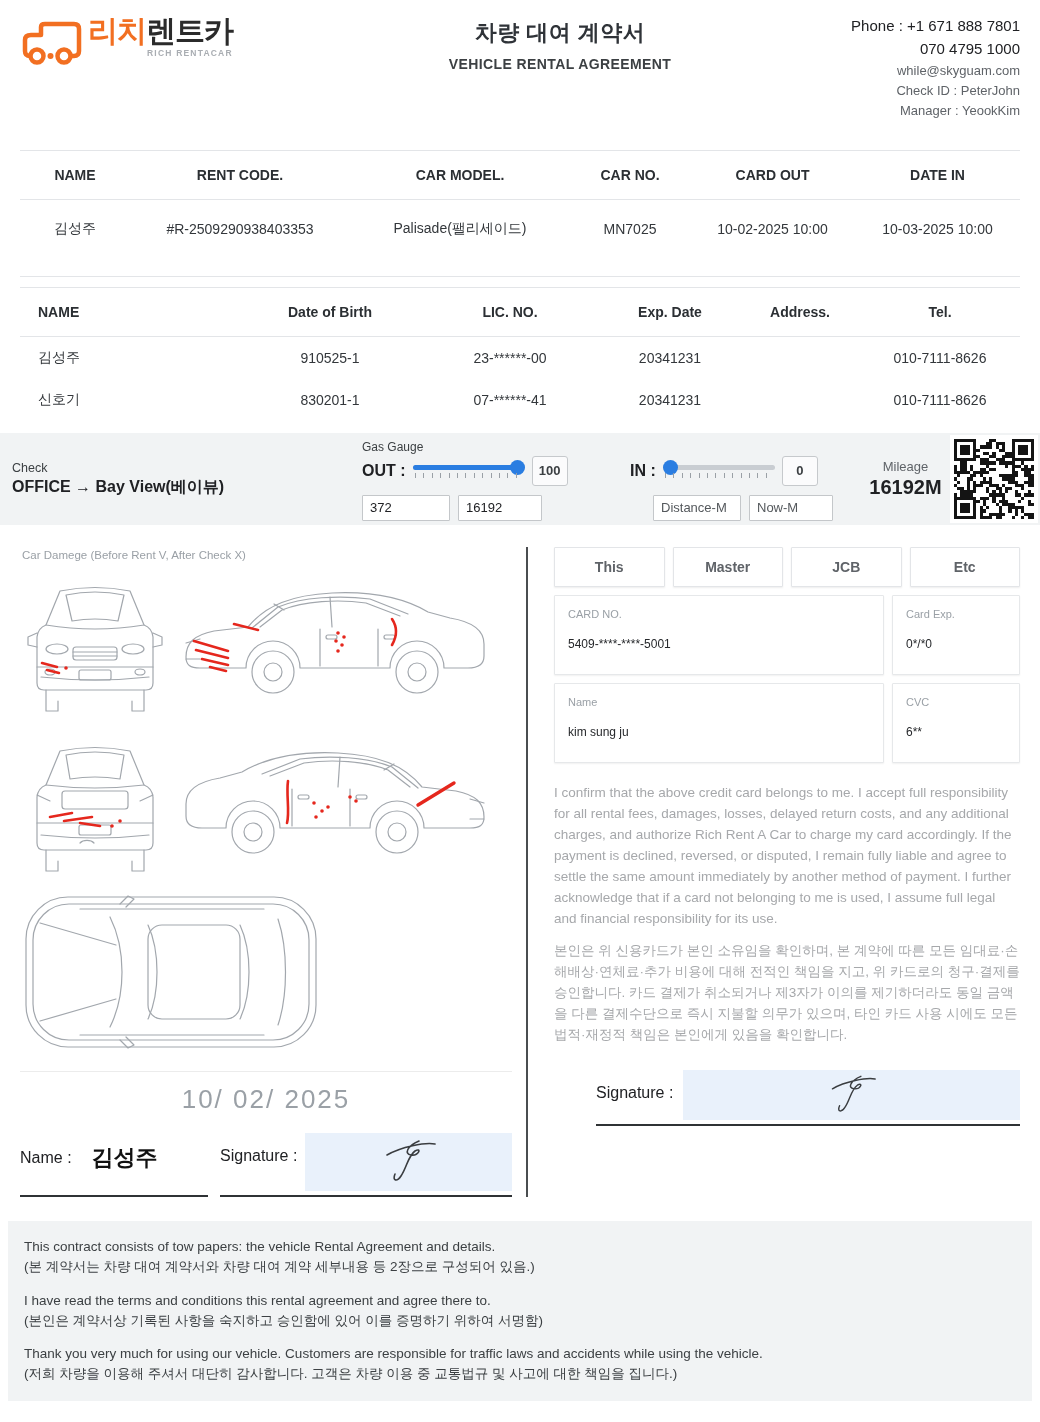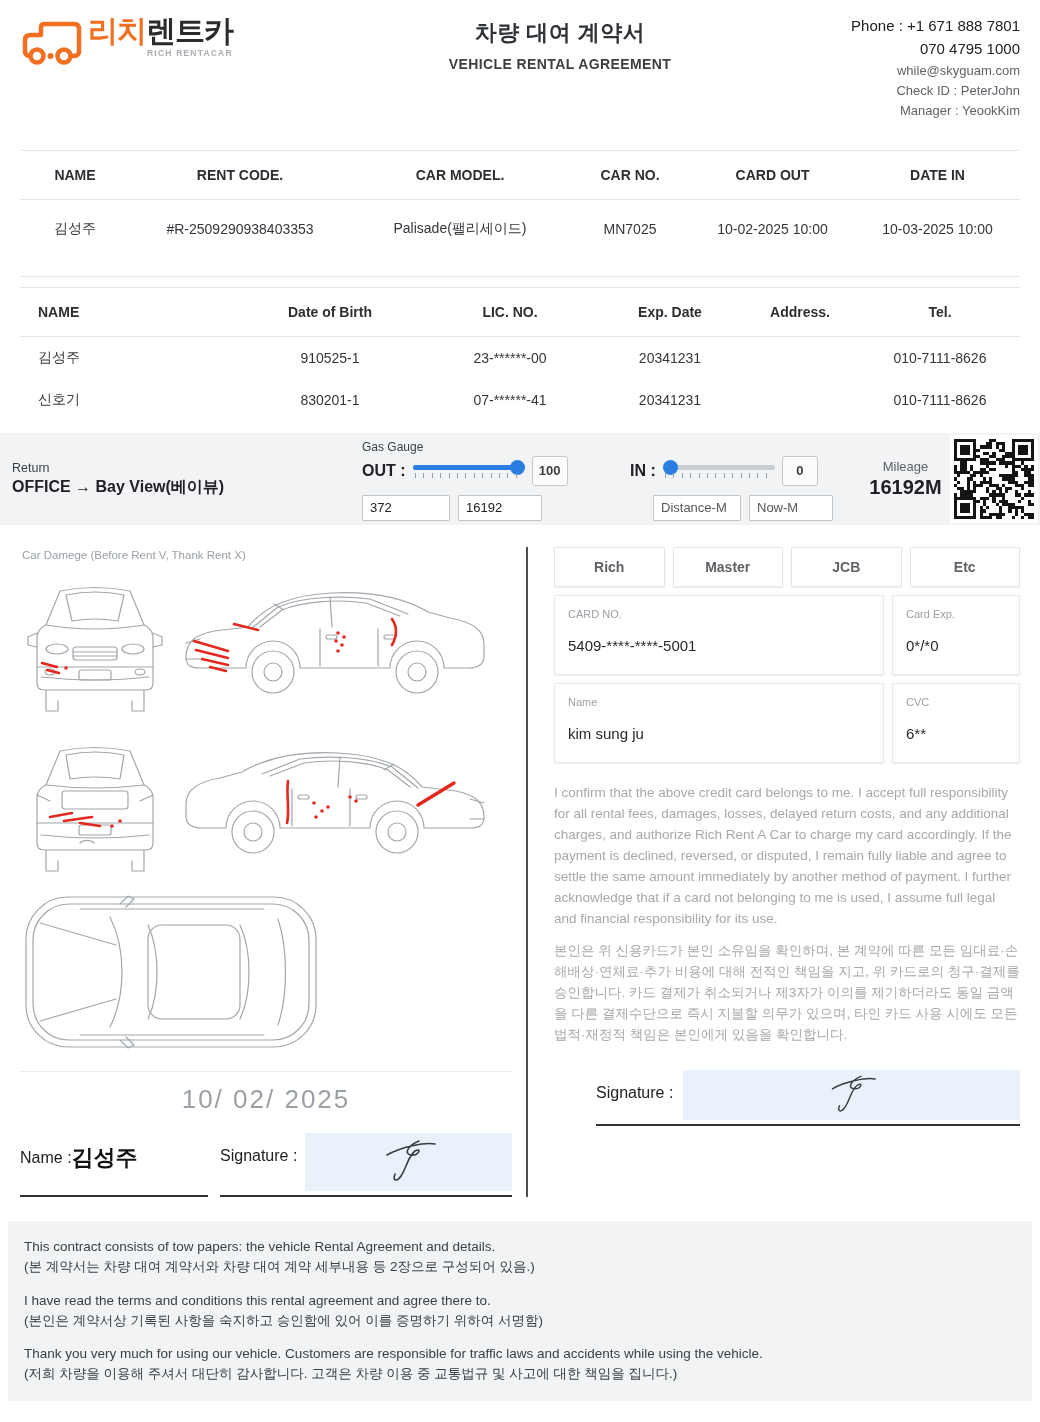--- a/index.html
+++ b/index.html
@@ -71,36 +71,36 @@
   .diag-row { display:flex; gap:8px; align-items:flex-start; }
   .diag-top { margin-top:6px; text-align:center; }
   svg.car { display:block; }
   .car * { vector-effect:non-scaling-stroke; }
   .outline { fill:none; stroke:#a2a7ad; stroke-width:1.2; stroke-linecap:round; stroke-linejoin:round; }
   .damage { fill:none; stroke:#e5271d; stroke-width:2.6; stroke-linecap:round; }
   .damage-dot { fill:#e5271d; stroke:none; }
   .date-row { border-top:1px solid #ececec; margin-top:14px; padding-top:12px; text-align:center; }
   .date-text { font-size:26px; color:#9aa0a6; letter-spacing:2px; }
   .sign-row { display:flex; gap:12px; margin-top:18px; align-items:stretch; }
-  .name-block { width:188px; border-bottom:2px solid #2f3235; display:flex; align-items:center; gap:0; padding-bottom:12px; }
+  .name-block { width:188px; border-bottom:2px solid #2f3235; display:flex; align-items:center; gap:20px; padding-bottom:12px; }
   .name-label { font-size:16px; color:#202124; }
   .name-value { font-size:22px; font-weight:700; color:#111; }
   .sig-block { flex:1; border-bottom:2px solid #2f3235; display:flex; align-items:flex-start; gap:8px; padding-bottom:4px; }
   .sig-label { font-size:16px; color:#202124; padding-top:14px; white-space:nowrap; }
   .sig-box { flex:1; height:58px; background:#e9f1fb; display:flex; align-items:center; justify-content:center; }
   .divider { border-left:2px solid #4a4d50; margin:0 0 0 14px; }
 
   .right-col { flex:1; padding-left:26px; }
   .card-tabs { display:grid; grid-template-columns:repeat(4,1fr); gap:8px; }
   .card-tab { height:40px; border:1px solid #e3e5e8; background:#fff; box-shadow:0 1px 2px rgba(0,0,0,.07);
      display:flex; align-items:center; justify-content:center; font-size:14px; font-weight:700; color:#5f6368; border-radius:1px; }
   .card-grid { display:grid; grid-template-columns:1fr 128px; gap:8px; margin-top:8px; }
   .card-field { border:1px solid #e6e8ea; background:#fff; box-shadow:0 1px 2px rgba(0,0,0,.06); padding:12px 13px; height:80px; border-radius:1px; }
   .cf-label { font-size:11px; color:#9aa0a6; }
-  .cf-value { font-size:15px; color:#26282b; margin-top:17px; }
+  .cf-value { font-size:12px; color:#26282b; margin-top:17px; }
   .legal { margin-top:20px; font-size:13.5px; line-height:1.55; color:#a6a8ab; }
   .legal + .legal { margin-top:12px; }
   .sign-row-r { display:flex; margin-top:24px; }
   .sig-block-r { margin-left:42px; flex:1; border-bottom:2px solid #2f3235; display:flex; align-items:flex-start; gap:10px; padding-bottom:4px; }
 
   
   .notice { margin:24px 8px 0 8px; background:#f1f3f4; padding:16px 16px 14px 16px; }
   .notice-item { margin-bottom:13px; }
   .notice-item:last-child { margin-bottom:2px; }
   .notice-en { font-size:13.5px; color:#3c4043; line-height:1.5; }
@@ -202,21 +202,21 @@
     <td>07-******-41</td>
     <td>20341231</td>
     <td></td>
     <td>010-7111-8626</td>
   </tr>
   </tbody>
 </table>
 
 <div class="band">
   <div class="return-block">
-    <div class="return-label">Return</div>
+    <div class="return-label">Check</div>
     <div class="return-route">OFFICE → Bay View(베이뷰)</div>
   </div>
   <div class="gauge">
     <div class="gas-label">Gas Gauge</div>
     <div class="g-row">
       <div class="g-group">
         <span class="g-title">OUT :</span>
         <div class="slider">
           <div class="track"></div>
           <div class="fill" style="width:104px"></div>
@@ -578,21 +578,21 @@
         <div style="grid-area: 25 / 22;"></div>
         <div style="grid-area: 25 / 24;"></div>
         <div style="grid-area: 25 / 25;"></div>
       </div>
   </div>
 </div>
 
 <div class="main">
 
   <div class="left-col">
-    <div class="damage-title">Car Damege (Before Rent V, Thank Rent X)</div>
+    <div class="damage-title">Car Damege (Before Rent V, After Check X)</div>
 
     <div class="diag-row">
       <svg class="car" width="150" height="152" viewBox="0 0 150 152">
         <path class="outline" d="M40,20 Q75,13 110,20 L124,54 Q132,57 133,66 L133,112 Q133,119 126,119 L24,119 Q17,119 17,112 L17,66 Q18,57 26,54 Z"></path>
         <path class="outline" d="M46,24 Q75,18 104,24 L98,50 Q75,46 52,50 Z"></path>
         <path class="outline" d="M26,54 Q75,62 124,54"></path>
         <rect class="outline" x="53" y="76" width="44" height="13" rx="3"></rect>
         <path class="outline" d="M53,81 H97 M53,85 H97"></path>
         <ellipse class="outline" cx="37" cy="78" rx="11" ry="5"></ellipse>
         <ellipse class="outline" cx="113" cy="78" rx="11" ry="5"></ellipse>
@@ -699,21 +699,21 @@
           </svg>
         </div>
       </div>
     </div>
   </div>
 
   <div class="divider"></div>
 
   <div class="right-col">
     <div class="card-tabs">
-      <div class="card-tab">Rich</div>
+      <div class="card-tab">This</div>
       <div class="card-tab">Master</div>
       <div class="card-tab">JCB</div>
       <div class="card-tab">Etc</div>
     </div>
 
     <div class="card-grid">
       <div class="card-field">
         <div class="cf-label">CARD NO.</div>
         <div class="cf-value">5409-****-****-5001</div>
       </div>

